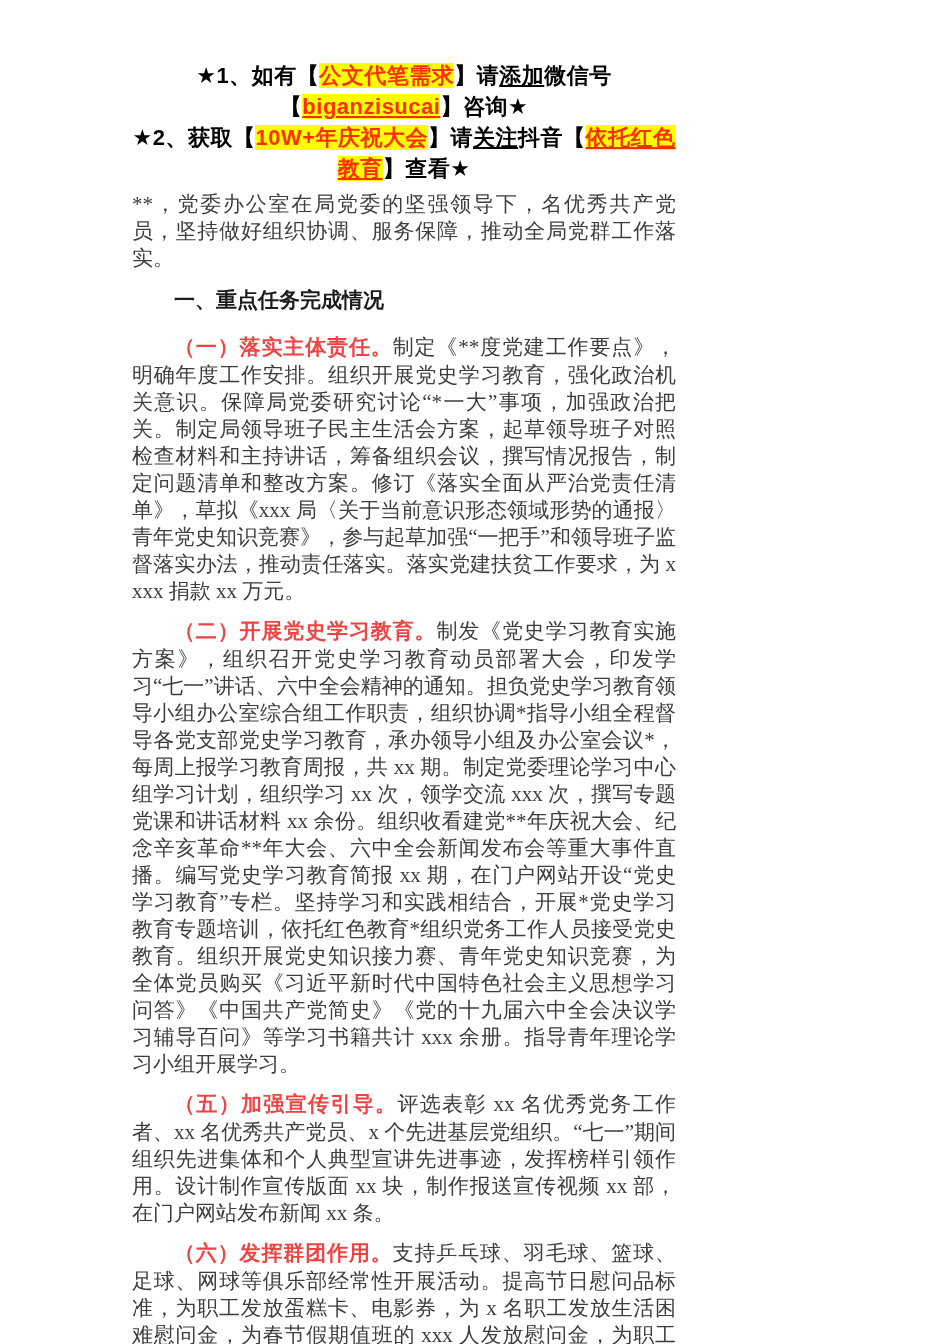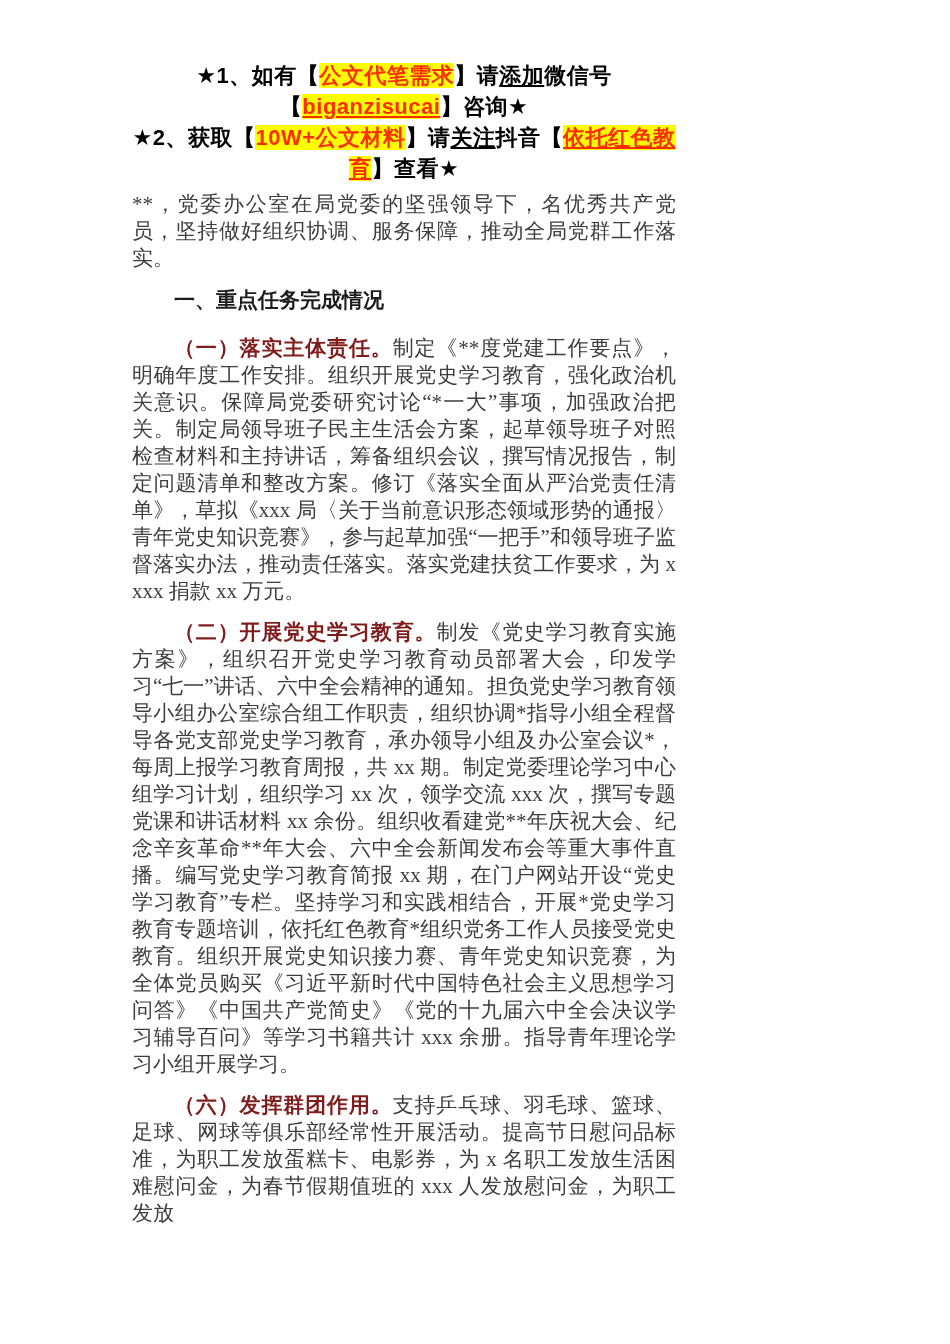--- a/index.html
+++ b/index.html
@@ -43,43 +43,44 @@
     text-indent: 2em;
     font-size: 21px;
     margin: 14px 0 21px 0;
   }
   .para {
     text-indent: 2em;
     margin: 13px 0;
   }
   .para:last-child { margin-bottom: 0; }
   .lead {
-    font-family: Liberation Sans, sans-serif;
+    font-family: Liberation Mono, monospace;
     font-weight: 700;
-    color: #7f1d1d;
+    color: #ef4444;
   }
 </style>
 </head>
 <body>
 
 <div class="page">
 
   <div class="banner">
     <div class="banner-line"><span>★1、如有【</span><span class="hl">公文代笔需求</span><span>】请</span><span class="ul">添加</span><span>微信号【</span><span class="hl ul">biganzisucai</span><span>】咨询★</span></div>
-    <div class="banner-line"><span>★2、获取【</span><span class="hl">10W+公文材料</span><span>】请</span><span class="ul">关注</span><span>抖音【</span><span class="hl ul">依托红色教育</span><span>】查看★</span></div>
+    <div class="banner-line"><span>★2、获取【</span><span class="hl">10W+年庆祝大会</span><span>】请</span><span class="ul">关注</span><span>抖音【</span><span class="hl ul">依托红色教育</span><span>】查看★</span></div>
   </div>
 
   <div class="doc">
     <p class="intro">**，党委办公室在局党委的坚强领导下，名优秀共产党员，坚持做好组织协调、服务保障，推动全局党群工作落实。</p>
 
     <p class="heading">一、重点任务完成情况</p>
 
     <p class="para"><span class="lead">（一）落实主体责任。</span><span>制定《**度党建工作要点》，明确年度工作安排。组织开展党史学习教育，强化政治机关意识。保障局党委研究讨论“*一大”事项，加强政治把关。制定局领导班子民主生活会方案，起草领导班子对照检查材料和主持讲话，筹备组织会议，撰写情况报告，制定问题清单和整改方案。修订《落实全面从严治党责任清单》，草拟《xxx 局〈关于当前意识形态领域形势的通报〉青年党史知识竞赛》，参与起草加强“一把手”和领导班子监督落实办法，推动责任落实。落实党建扶贫工作要求，为 xxxx 捐款 xx 万元。</span></p>
 
     <p class="para"><span class="lead">（二）开展党史学习教育。</span><span>制发《党史学习教育实施方案》，组织召开党史学习教育动员部署大会，印发学习“七一”讲话、六中全会精神的通知。担负党史学习教育领导小组办公室综合组工作职责，组织协调*指导小组全程督导各党支部党史学习教育，承办领导小组及办公室会议*，每周上报学习教育周报，共 xx 期。制定党委理论学习中心组学习计划，组织学习 xx 次，领学交流 xxx 次，撰写专题党课和讲话材料 xx 余份。组织收看建党**年庆祝大会、纪念辛亥革命**年大会、六中全会新闻发布会等重大事件直播。编写党史学习教育简报 xx 期，在门户网站开设“党史学习教育”专栏。坚持学习和实践相结合，开展*党史学习教育专题培训，依托红色教育*组织党务工作人员接受党史教育。组织开展党史知识接力赛、青年党史知识竞赛，为全体党员购买《习近平新时代中国特色社会主义思想学习问答》《中国共产党简史》《党的十九届六中全会决议学习辅导百问》等学习书籍共计 xxx 余册。指导青年理论学习小组开展学习。</span></p>
 
 
 
+    <p class="para"><span class="lead">（五）加强宣传引导。</span><span>评选表彰 xx 名优秀党务工作者、xx 名优秀共产党员、x 个先进基层党组织。“七一”期间组织先进集体和个人典型宣讲先进事迹，发挥榜样引领作用。设计制作宣传版面 xx 块，制作报送宣传视频 xx 部，在门户网站发布新闻 xx 条。</span></p>
 
     <p class="para"><span class="lead">（六）发挥群团作用。</span><span>支持乒乓球、羽毛球、篮球、足球、网球等俱乐部经常性开展活动。提高节日慰问品标准，为职工发放蛋糕卡、电影券，为 x 名职工发放生活困难慰问金，为春节假期值班的 xxx 人发放慰问金，为职工发放</span></p>
   </div>
 
 </div>
 
 </body></html>

